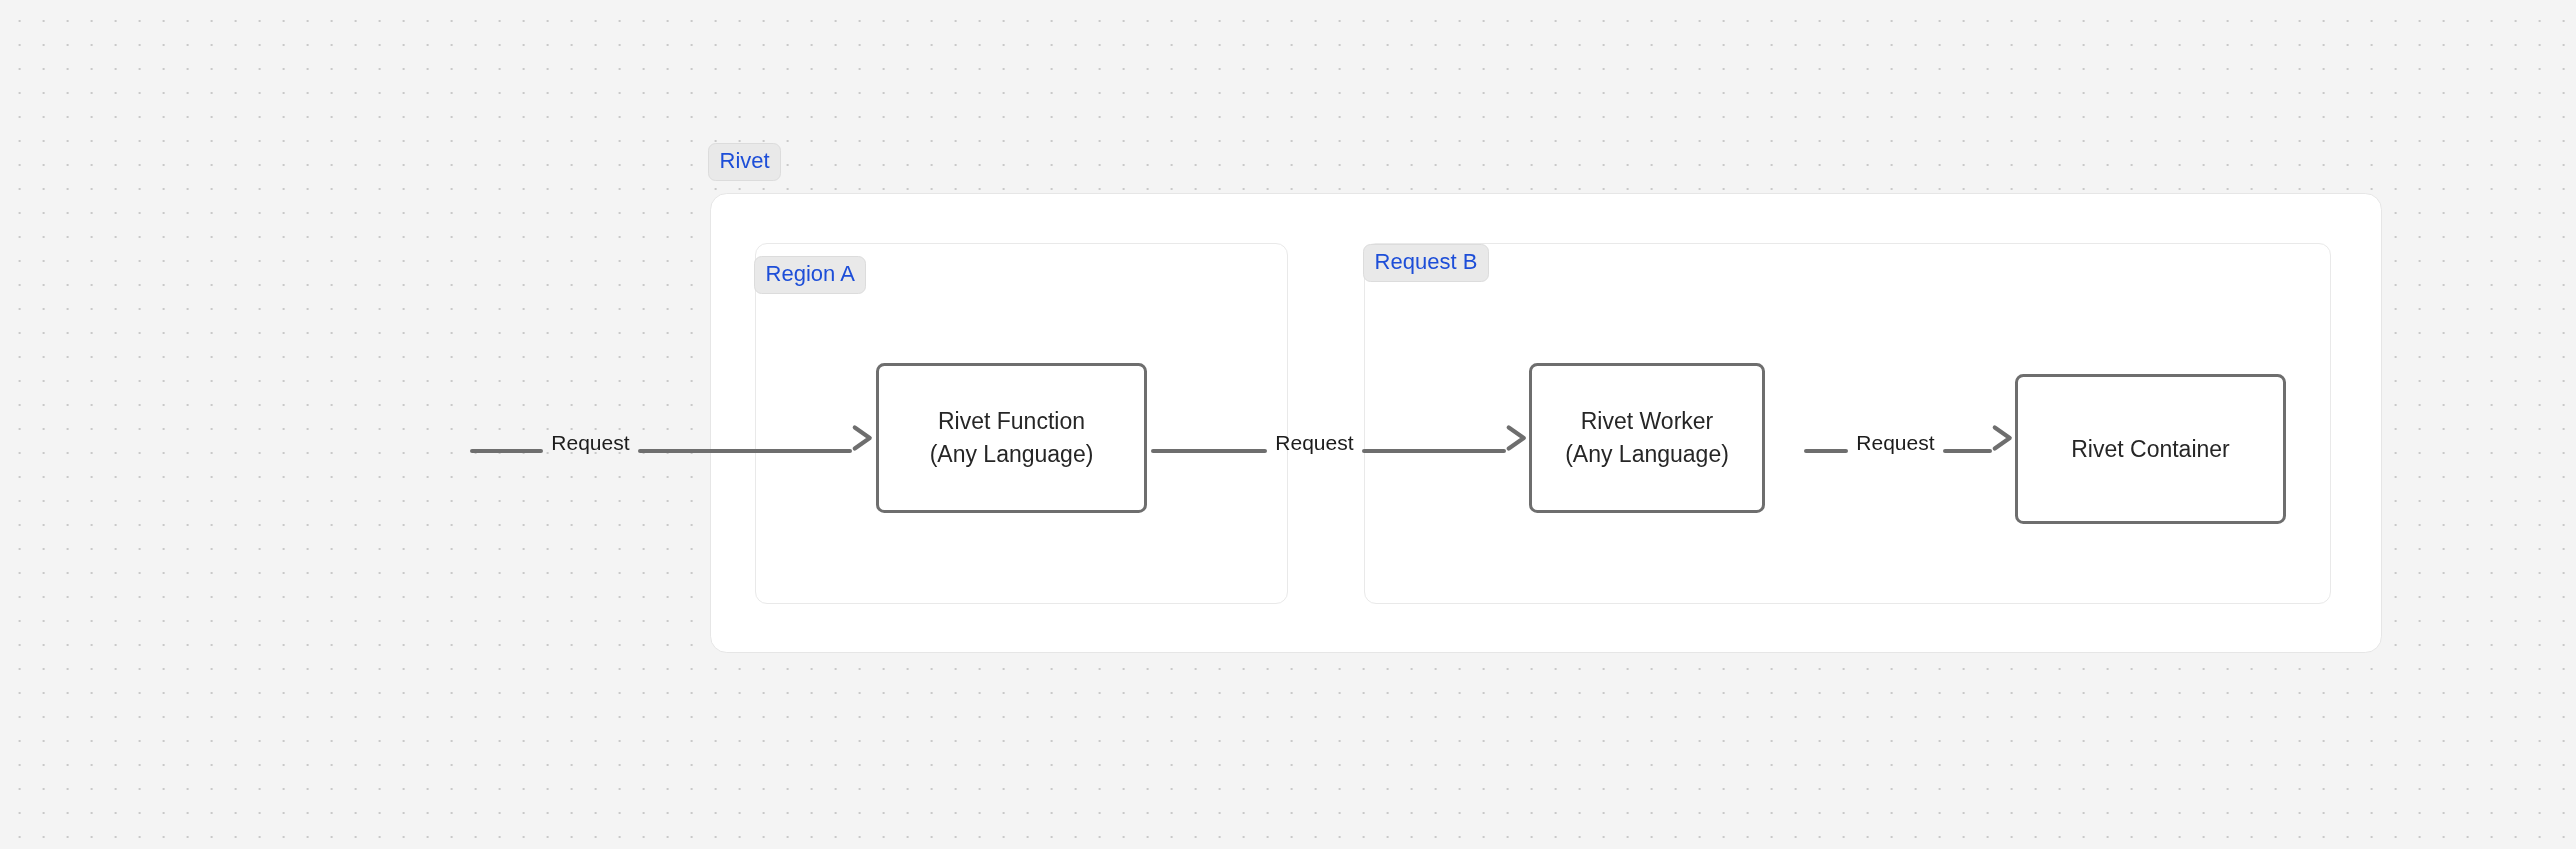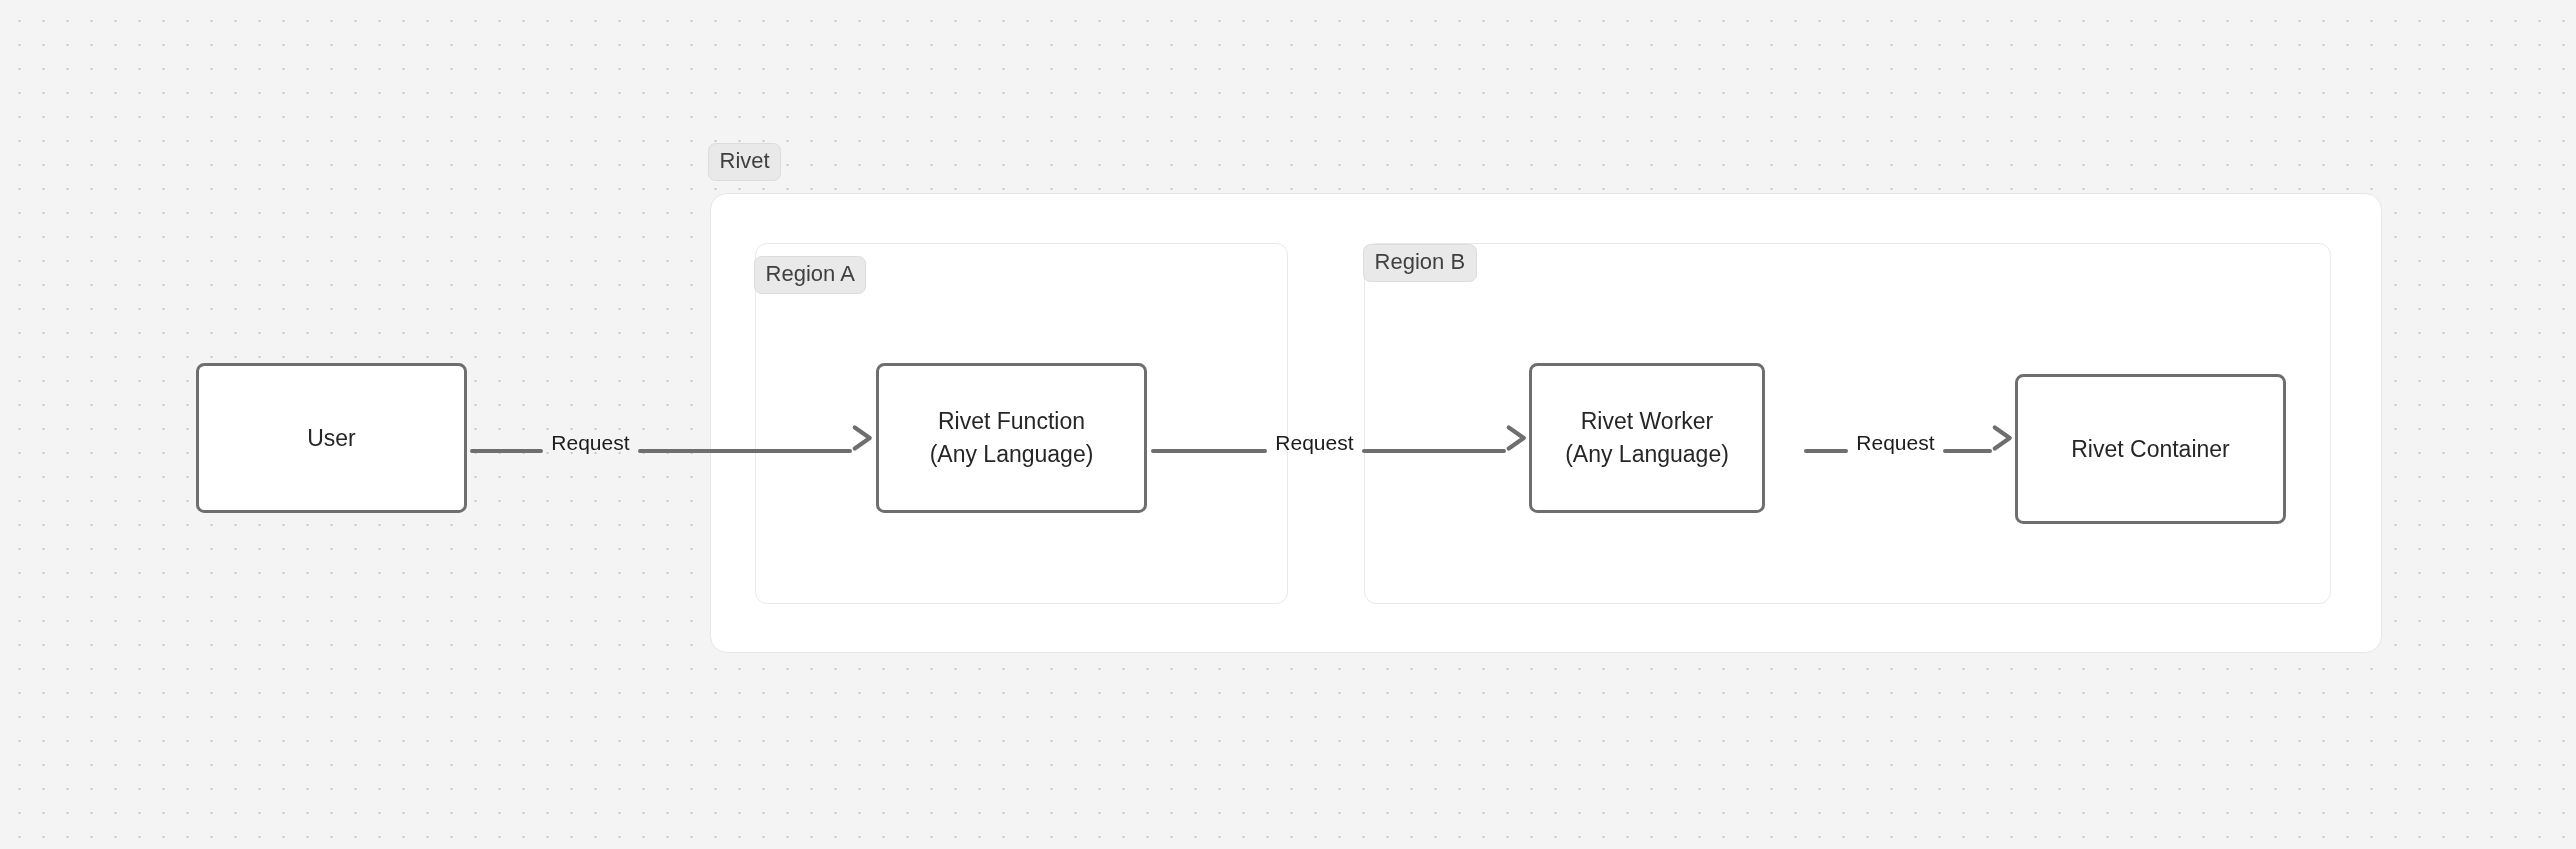--- a/index.html
+++ b/index.html
@@ -40,21 +40,21 @@
     border-radius: 12px;
     background: #ffffff;
   }
 
   
   .group-label {
     position: absolute;
     background: #e9e9e9;
     border: 0.8px solid #dcdcdc;
     border-radius: 7.6px;
-    color: #404040;
+    color: #1d4ed8;
     font-size: 22px;
     line-height: 1;
     padding: 6px 10.6px 7.6px 10.6px;
     white-space: nowrap;
     z-index: 6;
   }
 
   
   .node {
     position: absolute;
@@ -115,25 +115,22 @@
   <div class="group" style="left:710px; top:193px; width:1672px; height:460px;"></div>
 
   <div class="group-label" style="left:708px; top:143px;">Rivet</div>
 
   <div class="group inner" style="left:755px; top:243px; width:533px; height:361px;"></div>
 
   <div class="group-label" style="left:754px; top:256px;">Region A</div>
 
   <div class="group inner" style="left:1364px; top:243px; width:967px; height:361px;"></div>
 
-  <div class="group-label" style="left:1363px; top:244px;">Region B</div>
+  <div class="group-label" style="left:1363px; top:244px;">Request B</div>
 
-  <div class="node" style="left:196px; top:363px; width:271px; height:150px;">
-    <span class="node-line">User</span>
-  </div>
 
   <div class="node" style="left:876px; top:363px; width:271px; height:150px;">
     <span class="node-line">Rivet Function</span>
     <span class="node-line">(Any Language)</span>
   </div>
 
   <div class="node" style="left:1529px; top:363px; width:236px; height:150px;">
     <span class="node-line">Rivet Worker</span>
     <span class="node-line">(Any Language)</span>
   </div>

